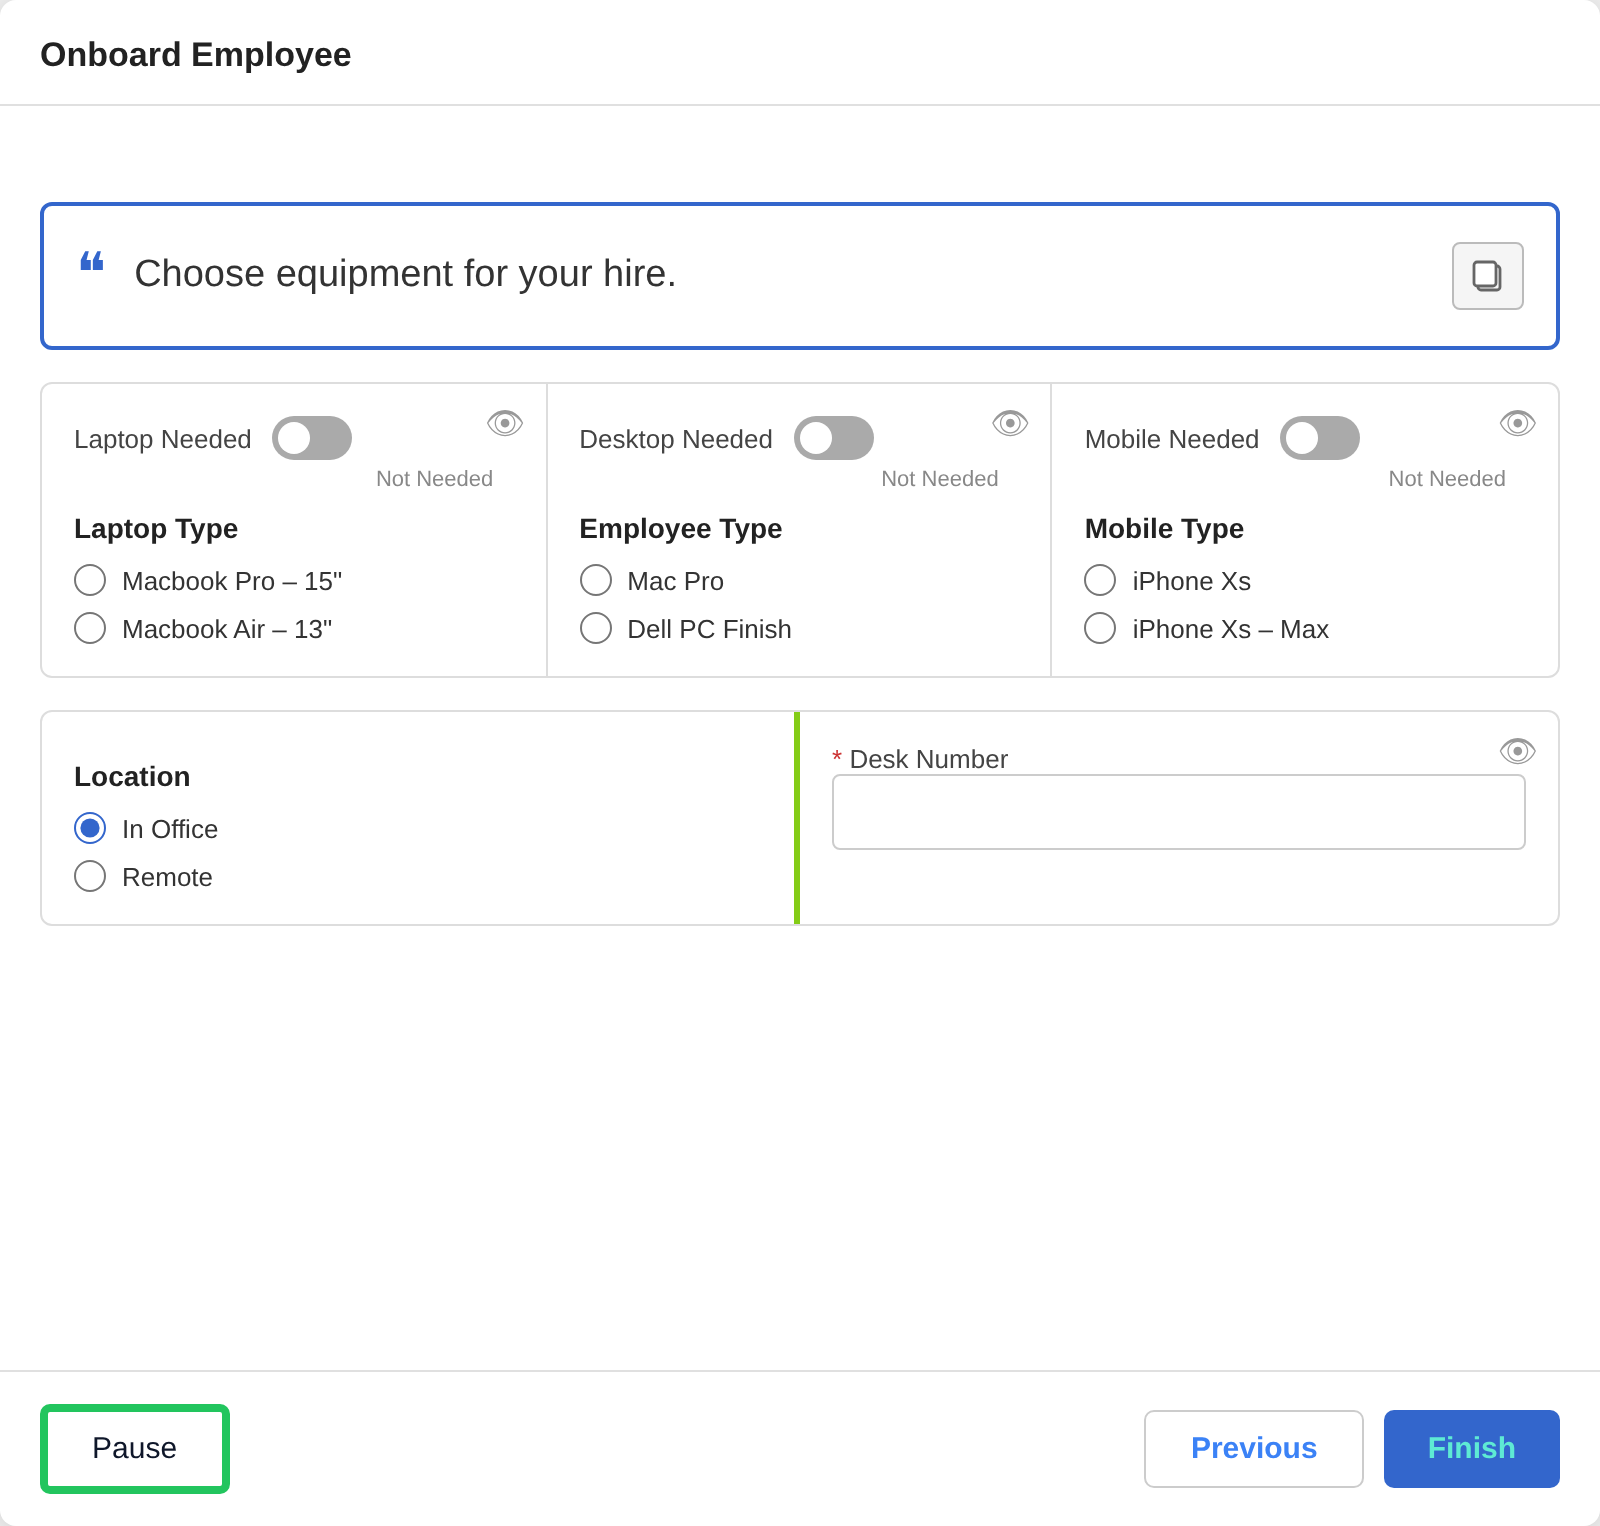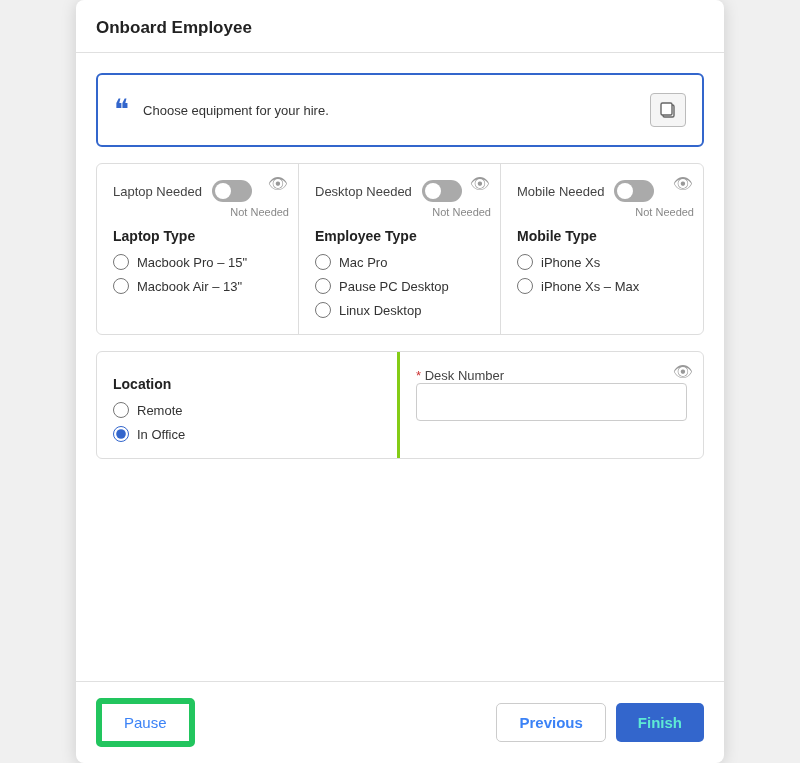--- a/index.html
+++ b/index.html
@@ -7,25 +7,26 @@
       font-family: -apple-system, BlinkMacSystemFont, 'Segoe UI', sans-serif;
       background: #f0f0f0;
       display: flex;
       justify-content: center;
       align-items: center;
       min-height: 100vh;
     }
     .modal {
       background: #fff;
       border-radius: 8px;
-      width: 648px;
+      width: 800px;
       min-height: 763px;
       box-shadow: 0 2px 16px rgba(0,0,0,0.15);
       display: flex;
       flex-direction: column;
+      gap: 28px;
     }
     .modal-header {
       padding: 18px 20px 14px 20px;
       border-bottom: 1px solid #e0e0e0;
     }
     .modal-header-title {
       font-size: 17px;
       font-weight: 700;
       color: #222;
     }
@@ -50,21 +51,21 @@
       align-items: center;
       gap: 14px;
     }
     .quote-icon {
       color: #3366cc;
       font-size: 28px;
       line-height: 1;
       font-family: Georgia, serif;
     }
     .quote-text {
-      font-size: 13px;
+      font-size: 19px;
       color: #333;
     }
     .copy-btn {
       border: 1px solid #bbb;
       border-radius: 4px;
       background: #f5f5f5;
       padding: 6px 8px;
       cursor: pointer;
       color: #555;
       font-size: 16px;
@@ -77,21 +78,21 @@
     .equipment-section {
       border: 1px solid #ddd;
       border-radius: 6px;
       overflow: hidden;
     }
     .equipment-grid {
       display: grid;
       grid-template-columns: 1fr 1fr 1fr;
     }
     .equipment-col {
-      padding: 16px 7px 16px 16px;
+      padding: 16px 24px 16px 16px;
       border-right: 1px solid #ddd;
       position: relative;
     }
     .equipment-col:last-child {
       border-right: none;
     }
     .toggle-row {
       display: flex;
       align-items: center;
       gap: 10px;
@@ -221,22 +222,22 @@
       padding: 10px 22px;
       border-radius: 5px;
       font-size: 15px;
       cursor: pointer;
       font-weight: 500;
       border: 1px solid #ccc;
       background: #fff;
       color: #333;
     }
     .btn-pause {
-      border: 6px solid #22c55e;
-      color: #3b82f6;
+      border: 4px solid #22c55e;
+      color: #0f172a;
     }
     .btn-group {
       display: flex;
       gap: 10px;
     }
     .btn-previous {
       border: 1px solid #ccc;
       background: #fff;
       color: #3b82f6;
       font-weight: bold;
@@ -317,25 +318,21 @@
           <div class="not-needed-label">Not Needed</div>
           <span class="eye-icon">👁</span>
           <div class="section-label">Employee Type</div>
           <div class="radio-group">
             <label class="radio-item">
               <input type="radio" name="desktop" style="">
               <span>Mac Pro</span>
             </label>
             <label class="radio-item">
               <input type="radio" name="desktop" style="">
-              <span>Pause PC Desktop</span>
-            </label>
-            <label class="radio-item">
-              <input type="radio" name="desktop" style="">
-              <span>Linux Desktop</span>
+              <span>Dell PC Finish</span>
             </label>
           </div>
         </div>
 
         <div class="equipment-col">
           <div class="toggle-row">
             <span class="toggle-label">Mobile Needed</span>
             <label class="toggle">
               <input type="checkbox" style="">
               <span class="toggle-slider"></span>
@@ -360,26 +357,26 @@
     </div>
 
     <div class="location-section">
       <span class="location-eye">👁</span>
       <div class="location-grid">
 
         <div class="location-col">
           <div class="section-label">Location</div>
           <div class="radio-group">
             <label class="radio-item">
+              <input type="radio" name="location" checked="" style="">
+              <span>In Office</span>
+            </label>
+            <label class="radio-item">
               <input type="radio" name="location" style="">
               <span>Remote</span>
-            </label>
-            <label class="radio-item">
-              <input type="radio" name="location" checked="" style="">
-              <span>In Office</span>
             </label>
           </div>
         </div>
 
         <div class="location-col">
           <div class="desk-label">
             <span class="required-star">*</span>
             <span> Desk Number</span>
           </div>
           <input class="desk-input" type="text" placeholder="" style="">

